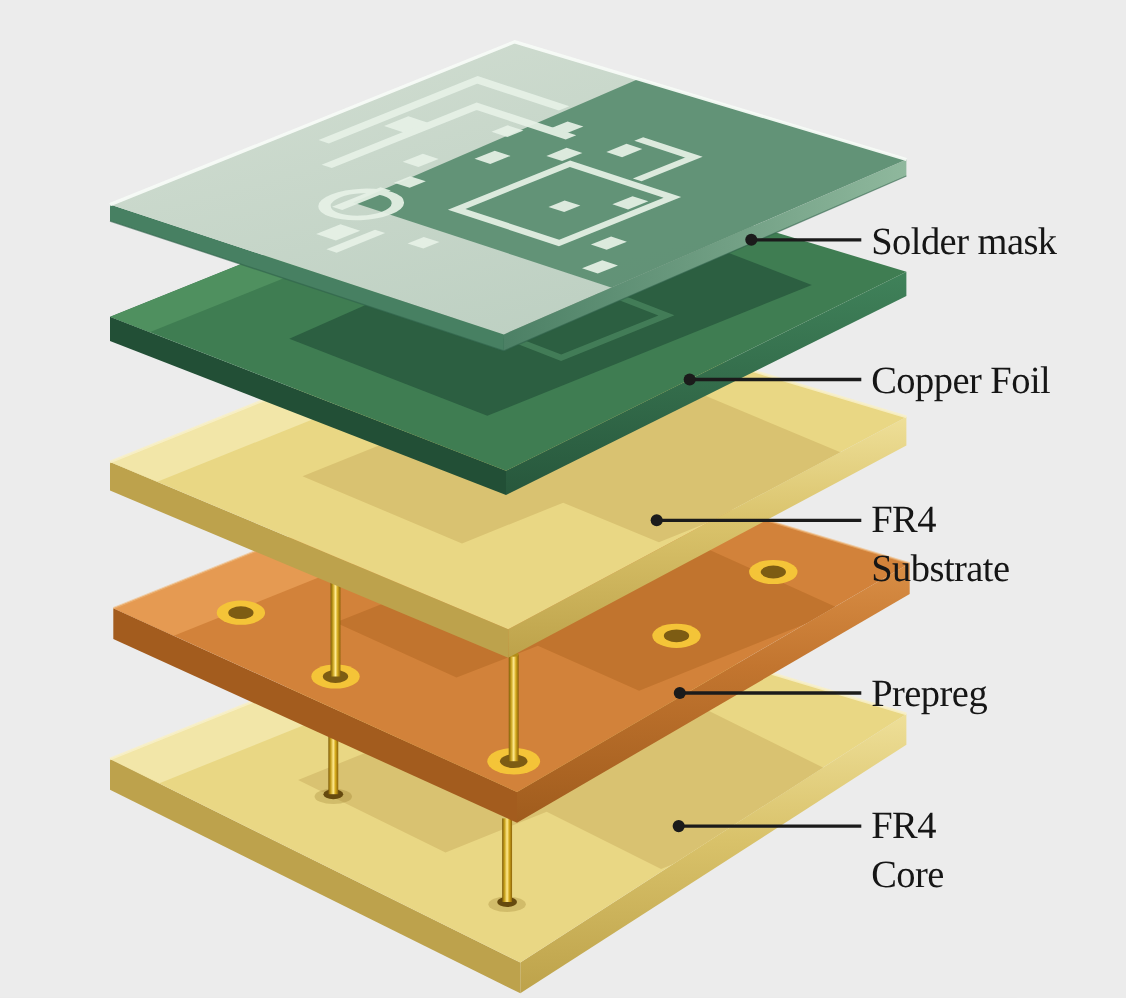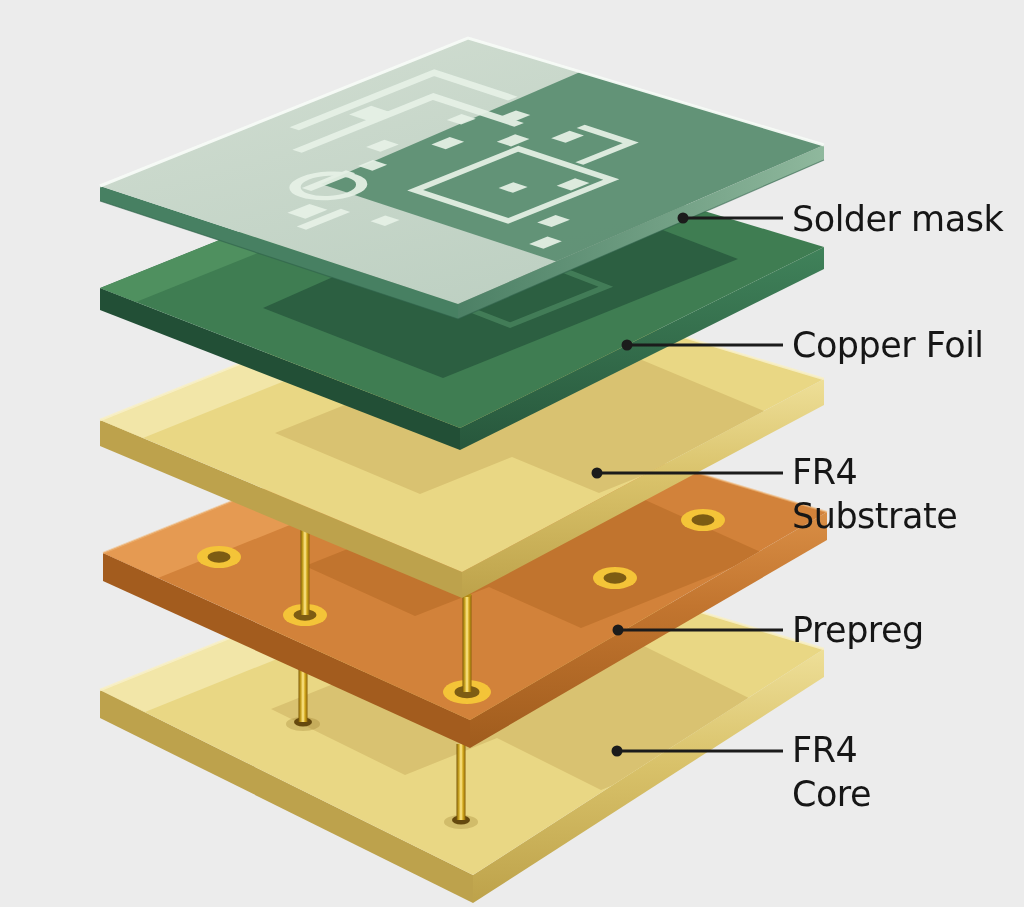--- a/index.html
+++ b/index.html
@@ -2,21 +2,21 @@
 <html><head>
 <meta charset="utf-8">
 <style>
   html,body{margin:0;padding:0;}
   body{
     width:1024px;height:907px;
     background:#ececec;
     font-family:"DejaVu Sans","Liberation Sans",sans-serif;
     overflow:hidden;
   }
-  .stage{position:relative;width:1024px;height:663px;}
+  .stage{position:relative;width:1024px;height:663px;font-family:Liberation Serif, serif;}
   svg{display:block;}
   .callout-text{
     font-size:35px;
     font-weight:400;
     fill:#161616;
     letter-spacing:-0.5px;
   }
   .leader{stroke:#1b1b1b;stroke-width:3;}
   .leader-dot{fill:#1b1b1b;}
 </style>

